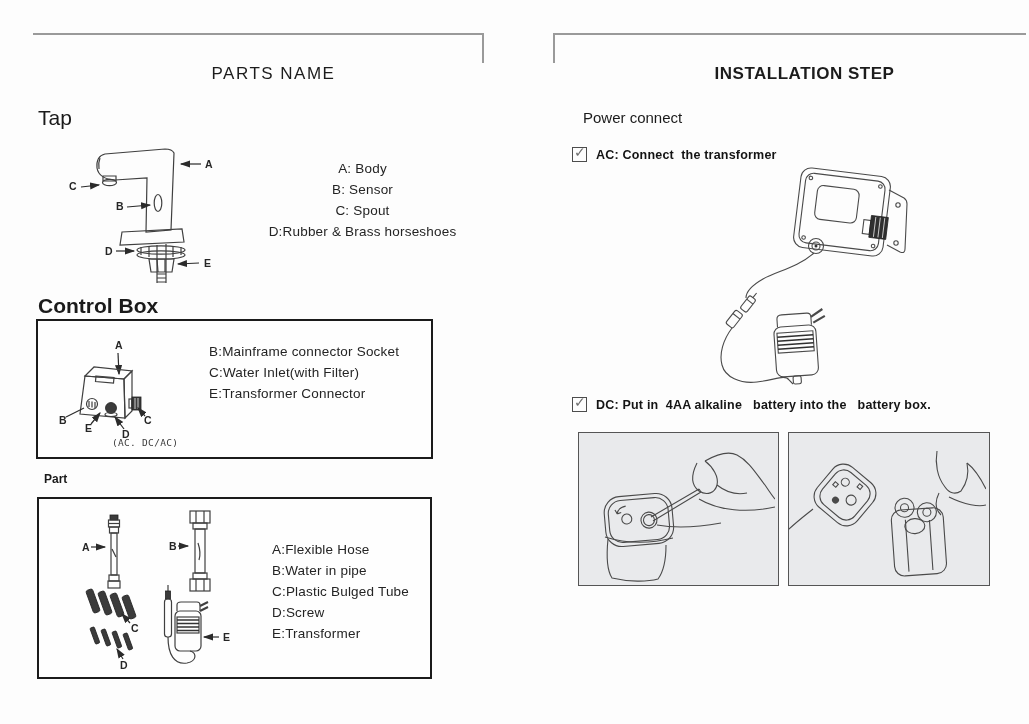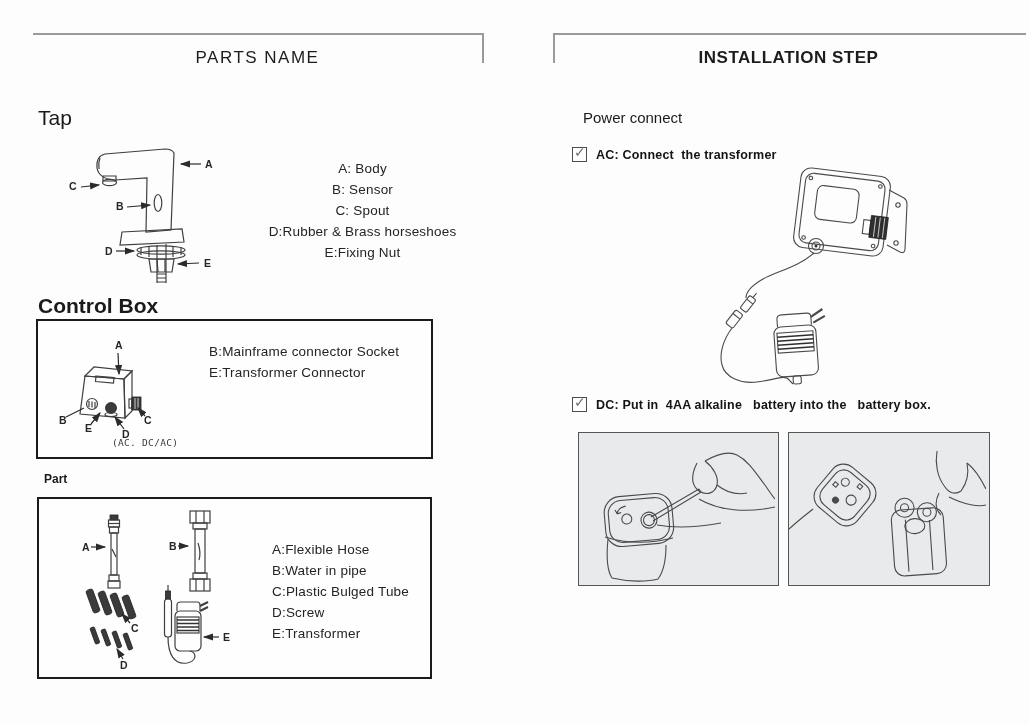--- a/index.html
+++ b/index.html
@@ -3,21 +3,21 @@
 <meta charset="utf-8">
 <style>
   html,body{margin:0;padding:0;background:#ffffff;}
   .page{position:relative;width:1029px;height:724px;background:#fdfdfd;overflow:hidden;
         font-family:"Liberation Sans",sans-serif;color:#222;}
   .rule{position:absolute;}
   .rule-left{left:33px;top:33px;width:449px;height:28px;
              border-top:2px solid #9a9a9a;border-right:2px solid #9a9a9a;}
   .rule-right{left:553px;top:33px;width:471px;height:28px;
               border-top:2px solid #9a9a9a;border-left:2px solid #9a9a9a;}
-  .col-title{position:absolute;top:48px;margin:0;text-align:center;
+  .col-title{position:absolute;top:48px;margin:16px;text-align:center;
              font-size:17px;color:#1c1c1c;}
   .title-left{left:33px;width:449px;font-weight:400;letter-spacing:1.5px;}
   .title-right{left:553px;width:471px;font-weight:700;letter-spacing:.5px;}
   .sec-head{position:absolute;margin:0;color:#1a1a1a;}
   .h-tap{left:38px;top:106px;font-size:21px;font-weight:400;}
   .h-control{left:38px;top:294px;font-size:21px;font-weight:700;}
   .h-part{left:44px;top:472px;font-size:12px;font-weight:700;}
   .h-power{left:583px;top:109px;font-size:15px;font-weight:400;}
   .parts-list{position:absolute;font-size:13.5px;line-height:21px;color:#242424;letter-spacing:.2px;}
   .tap-list{left:255px;top:158px;width:215px;text-align:center;}
@@ -90,21 +90,20 @@
     <text x="50" y="112">D</text>
     <line class="cal" x1="144" y1="120" x2="123" y2="121" marker-end="url(#ah)"></line>
     <text x="149" y="124">E</text>
   </svg>
 
   <div class="parts-list tap-list">
     <div>A: Body</div>
     <div>B: Sensor</div>
     <div>C: Spout</div>
     <div>D:Rubber &amp; Brass horseshoes</div>
-    <div>E:Fixing Nut</div>
   </div>
 
   <h3 class="sec-head h-control">Control Box</h3>
 
   <div class="boxed control-panel">
     <svg class="diagram" style="left:0;top:0" width="200" height="132" viewBox="0 0 200 132">
       <line class="cal" x1="80" y1="32" x2="81" y2="53" marker-end="url(#ah)"></line>
       <text x="77" y="28">A</text>
       <path class="ln" d="M 47,55 L 86,58 L 87,97 L 42,93 Z"></path>
       <path class="ln" d="M 47,55 L 56,46 L 94,50 L 86,58 Z"></path>
@@ -122,20 +121,21 @@
       <line class="cal" x1="53" y1="103" x2="62" y2="92" marker-end="url(#ah)"></line>
       <text x="47" y="111">E</text>
       <line class="cal" x1="86" y1="108" x2="77" y2="96" marker-end="url(#ah)"></line>
       <text x="84" y="117">D</text>
       <line class="cal" x1="107" y1="95" x2="100" y2="87" marker-end="url(#ah)"></line>
       <text x="106" y="103">C</text>
     </svg>
     <div class="caption-mono">(AC. DC/AC)</div>
     <div class="parts-list inner-list control-list">
       <div>B:Mainframe connector Socket</div>
+      <div>C:Water Inlet(with Filter)</div>
       <div>E:Transformer Connector</div>
     </div>
   </div>
 
   <h3 class="sec-head h-part">Part</h3>
 
   <div class="boxed part-panel">
     <svg class="diagram" style="left:0;top:0" width="260" height="174" viewBox="0 0 260 174">
 
       <rect class="dk" x="71" y="16" width="8" height="5"></rect>

